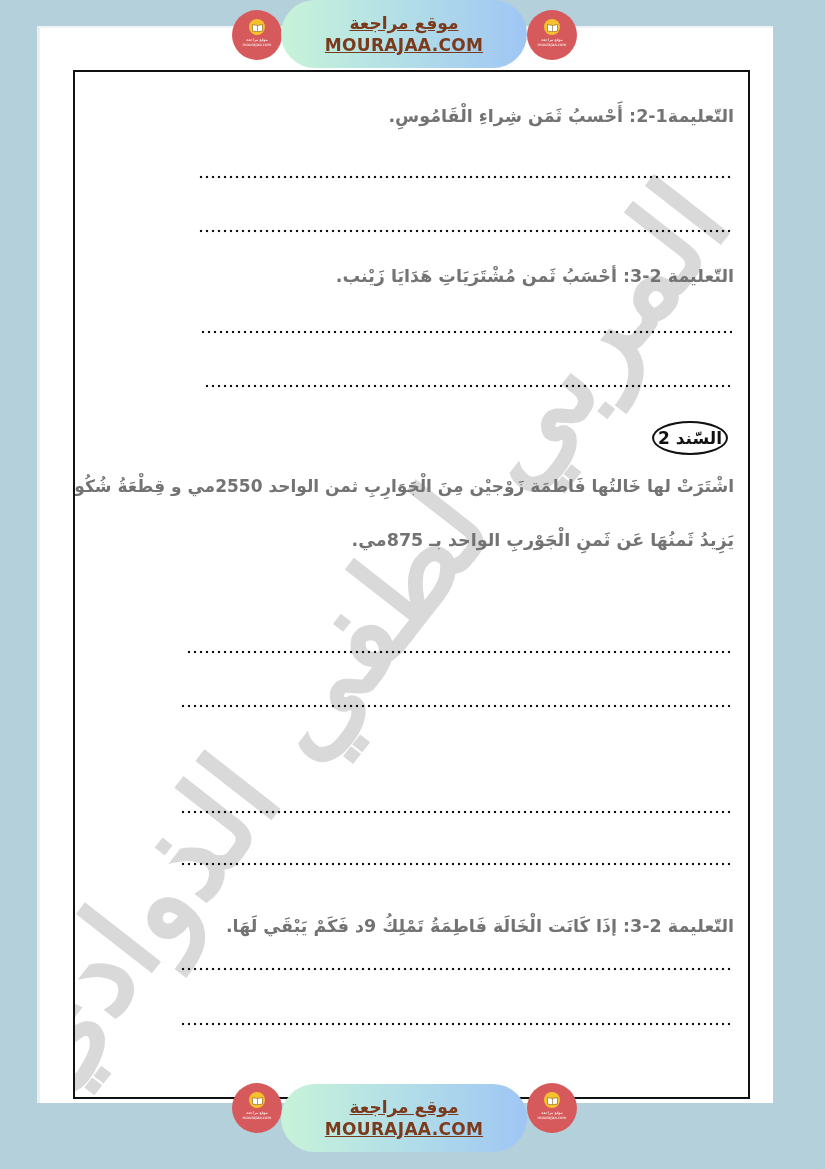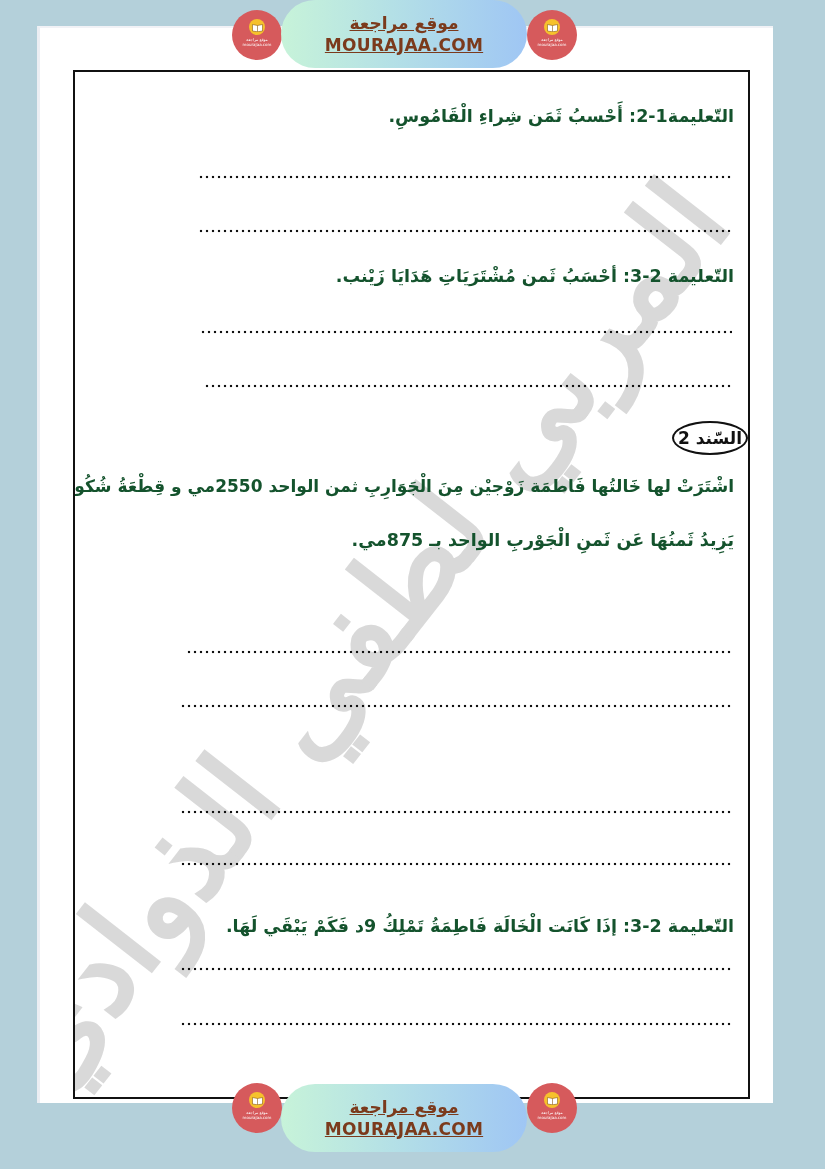--- a/index.html
+++ b/index.html
@@ -44,34 +44,34 @@
   }
   .content { position: absolute; inset: 0; z-index: 2; }
   .line-text {
     position: absolute;
     right: 14px;
     direction: rtl;
     text-align: center;
     font-family: "DejaVu Sans", sans-serif;
     font-weight: bold;
     font-size: 17.5px;
-    color: #14532d;
+    color: #737373;
     white-space: nowrap;
   }
   .dots {
     position: absolute;
     height: 4px;
     right: 16px;
     background-image: radial-gradient(circle, #111 1.3px, transparent 1.6px);
     background-size: 6px 4px;
     background-repeat: repeat-x;
   }
   .sanad {
     position: absolute;
-    right: 0;
+    right: 20px;
     top: 349px;
     width: 76px; height: 34px;
     border: 2px solid #111;
     border-radius: 50%;
     display: flex; align-items: center; justify-content: center;
     direction: rtl;
     font-weight: bold;
     font-size: 17px;
     color: #111;
     background: #fff;

